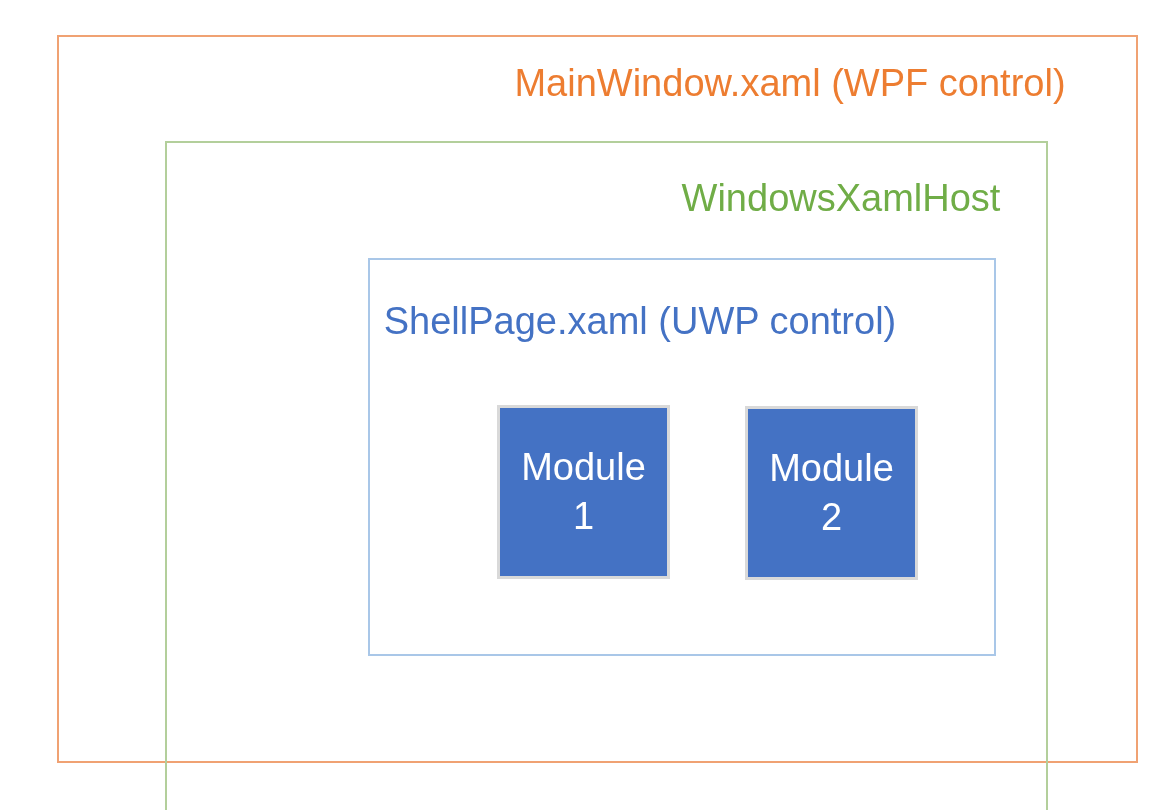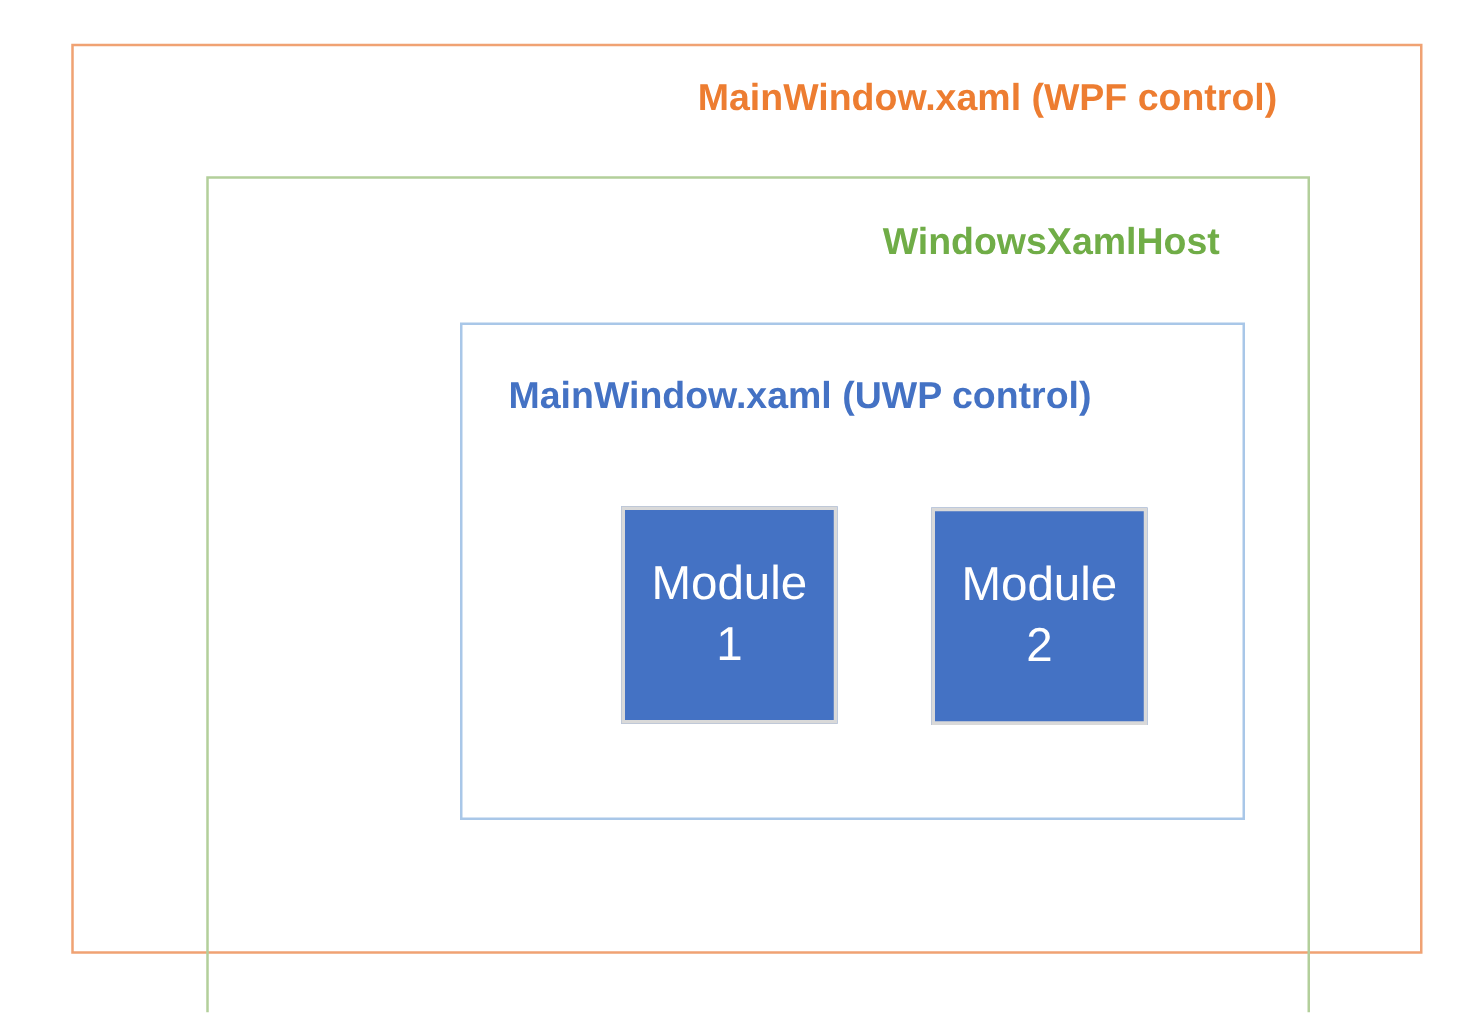--- a/index.html
+++ b/index.html
@@ -31,24 +31,23 @@
     border: 2px solid var(--green-border, #B3CF9B);
   }
   .shell-box {
     left: 201px; top: 115px;
     width: 628px; height: 398px;
     border: 2px solid var(--blue-border, #A9C7E8);
   }
   .diagram-title {
     position: absolute;
     white-space: nowrap;
-    font-size: 30px;
+    font-size: 38px;
     line-height: 1;
     transform: translateX(-50%);
-    font-weight: bold;
   }
   .outer-title {
     left: 731px; top: 27px;
     color: var(--orange-text, #ED7D31);
   }
   .host-title {
     left: 674px; top: 36px;
     color: var(--green-text, #70AD47);
   }
   .shell-title {
@@ -78,21 +77,21 @@
 
 <div class="canvas">
 
   <div class="box outer-box">
     <div class="diagram-title outer-title">MainWindow.xaml (WPF control)</div>
 
     <div class="box host-box">
       <div class="diagram-title host-title">WindowsXamlHost</div>
 
       <div class="box shell-box">
-        <div class="diagram-title shell-title">MainWindow.xaml (UWP control)</div>
+        <div class="diagram-title shell-title">ShellPage.xaml (UWP control)</div>
 
         <div class="module-box module-1">
           <span>Module</span>
           <span>1</span>
         </div>
 
         <div class="module-box module-2">
           <span>Module</span>
           <span>2</span>
         </div>

